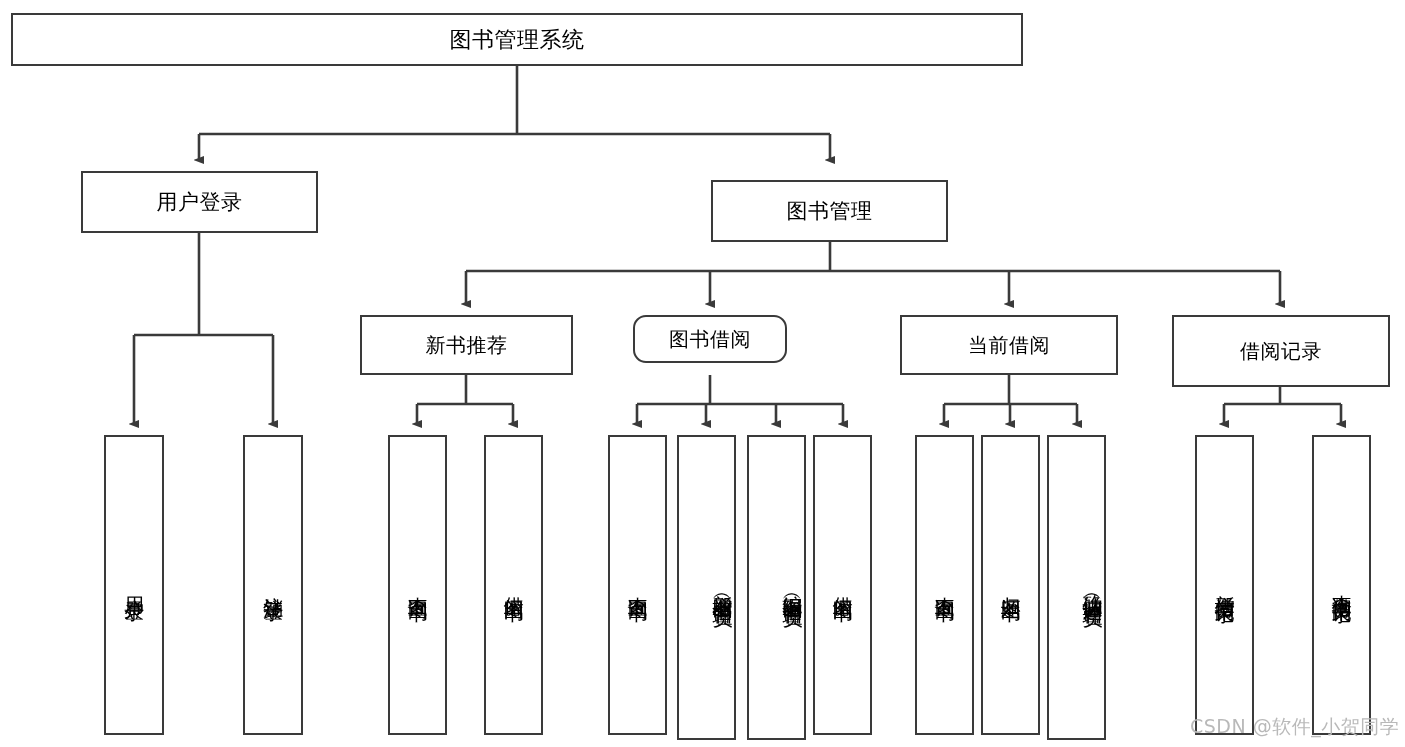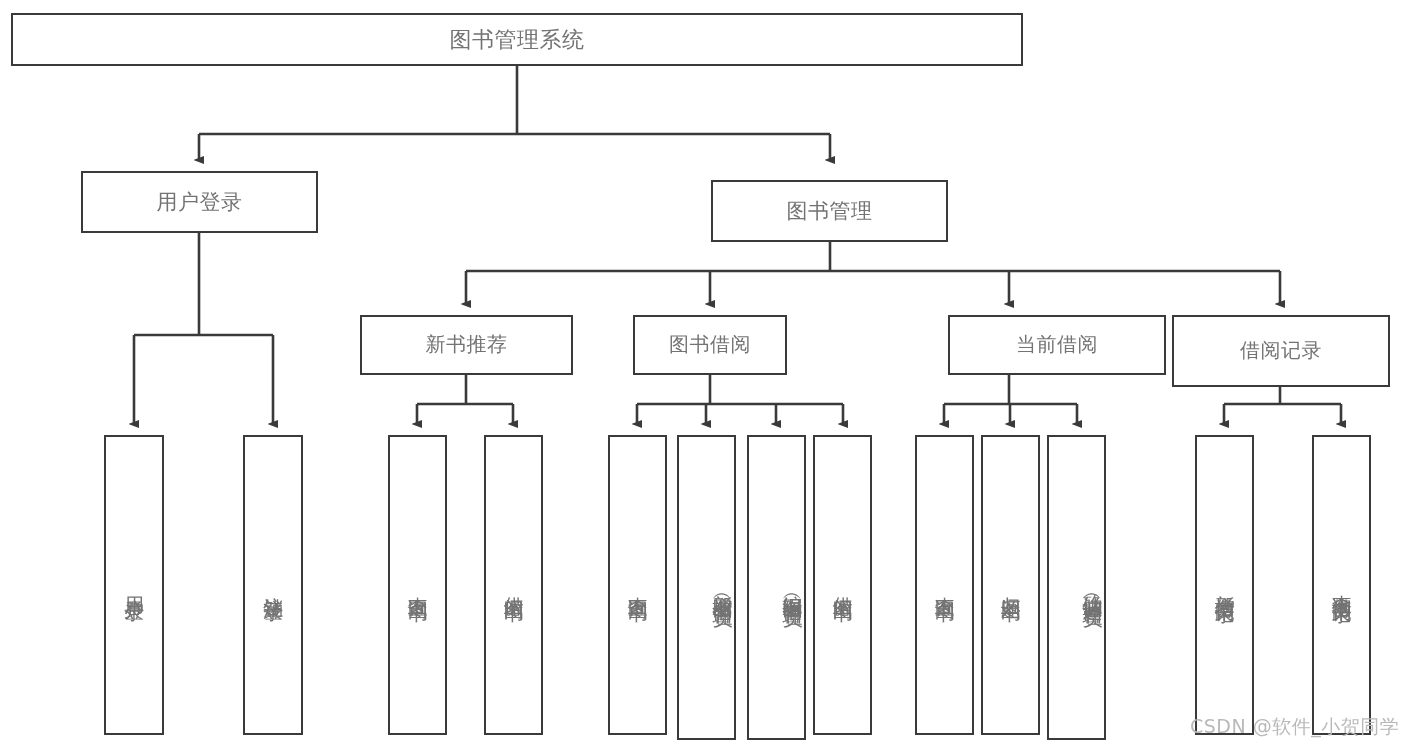--- a/index.html
+++ b/index.html
@@ -26,28 +26,28 @@
     pointer-events: none;
   }
   .node {
     position: absolute;
     box-sizing: border-box;
     background: #ffffff;
     border: 2.5px solid #3a3a3a;
     display: flex;
     align-items: center;
     justify-content: center;
-    color: #737373;
+    color: #000000;
     font-size: 21px;
     line-height: 1.25;
     letter-spacing: 0.5px;
   }
   .node.root { font-size: 22px; }
   .node.level2 { font-size: 21px; }
-  .node.level3 { font-size: 20px; font-family: Liberation Mono, monospace; }
+  .node.level3 { font-size: 20px; }
   .node.leaf {
     writing-mode: vertical-rl;
     text-orientation: upright;
     font-size: 20px;
     line-height: 1.18;
     letter-spacing: 2px;
     padding: 6px 0;
     align-items: flex-start;
     justify-content: center;
   }
@@ -128,24 +128,24 @@
   <div class="node level2" style="left:81px; top:171px; width:237px; height:62px;">
     <span>用户登录</span>
   </div>
   <div class="node level2" style="left:711px; top:180px; width:237px; height:62px;">
     <span>图书管理</span>
   </div>
 
   <div class="node level3" style="left:360px; top:315px; width:213px; height:60px;">
     <span>新书推荐</span>
   </div>
-  <div class="node level3" style="left:633px; top:315px; width:154px; height:60px;">
+  <div class="node level3" style="left:633px; top:315px; width:154px; height:48px;border-radius:13px;">
     <span>图书借阅</span>
   </div>
-  <div class="node level3" style="left:900px; top:315px; width:218px; height:60px;margin-left:48px;">
+  <div class="node level3" style="left:900px; top:315px; width:218px; height:60px;">
     <span>当前借阅</span>
   </div>
   <div class="node level3" style="left:1172px; top:315px; width:218px; height:72px;">
     <span>借阅记录</span>
   </div>
 
   <div class="node leaf align-center" style="left:104px; top:435px; width:60px; height:300px;">
     <span>用户登录</span>
   </div>
   <div class="node leaf align-center" style="left:243px; top:435px; width:60px; height:300px;">

